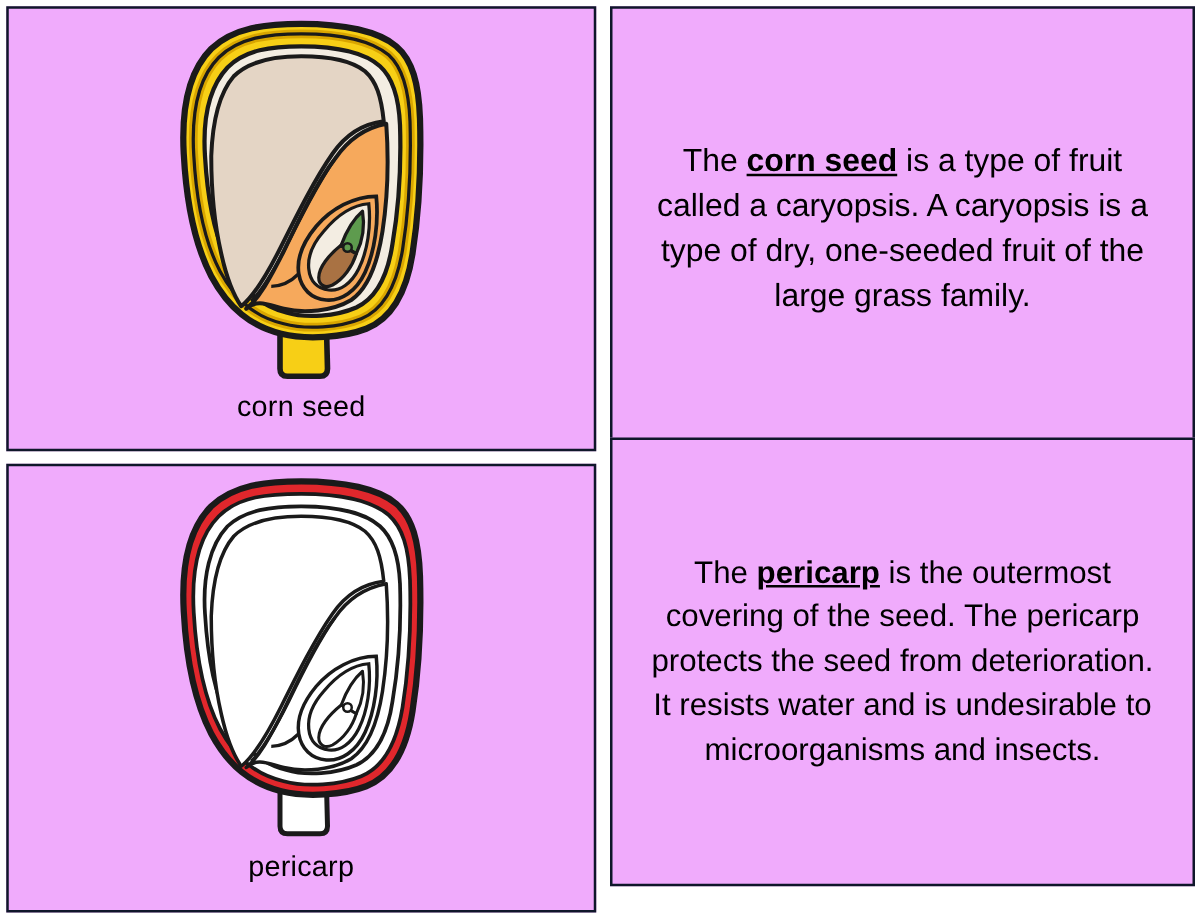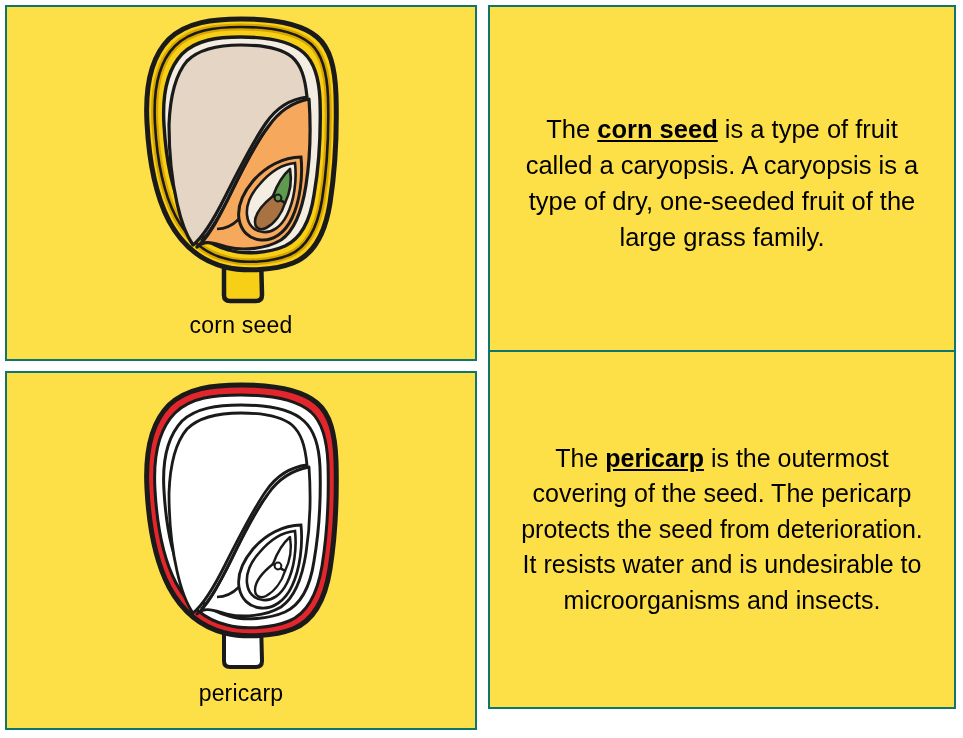--- a/index.html
+++ b/index.html
@@ -15,22 +15,22 @@
   }
   .sheet {
     position: relative;
     width: 963px;
     height: 738px;
     box-sizing: border-box;
   }
   .card {
     position: absolute;
     box-sizing: border-box;
-    border: 2px solid #0f766e;
-    background: #fde047;
+    border: 2px solid #0f172a;
+    background: #f0abfc;
     overflow: hidden;
   }
   
   .card-tl { left: 5px;   top: 5px;   width: 472px; height: 356px; }
   .card-tr { left: 488px; top: 5px;   width: 468px; height: 356px; }
   .card-bl { left: 5px;   top: 371px; width: 472px; height: 359px; }
   .card-br { left: 488px; top: 350px; width: 468px; height: 359px; }
 
   
   .pic-card {

